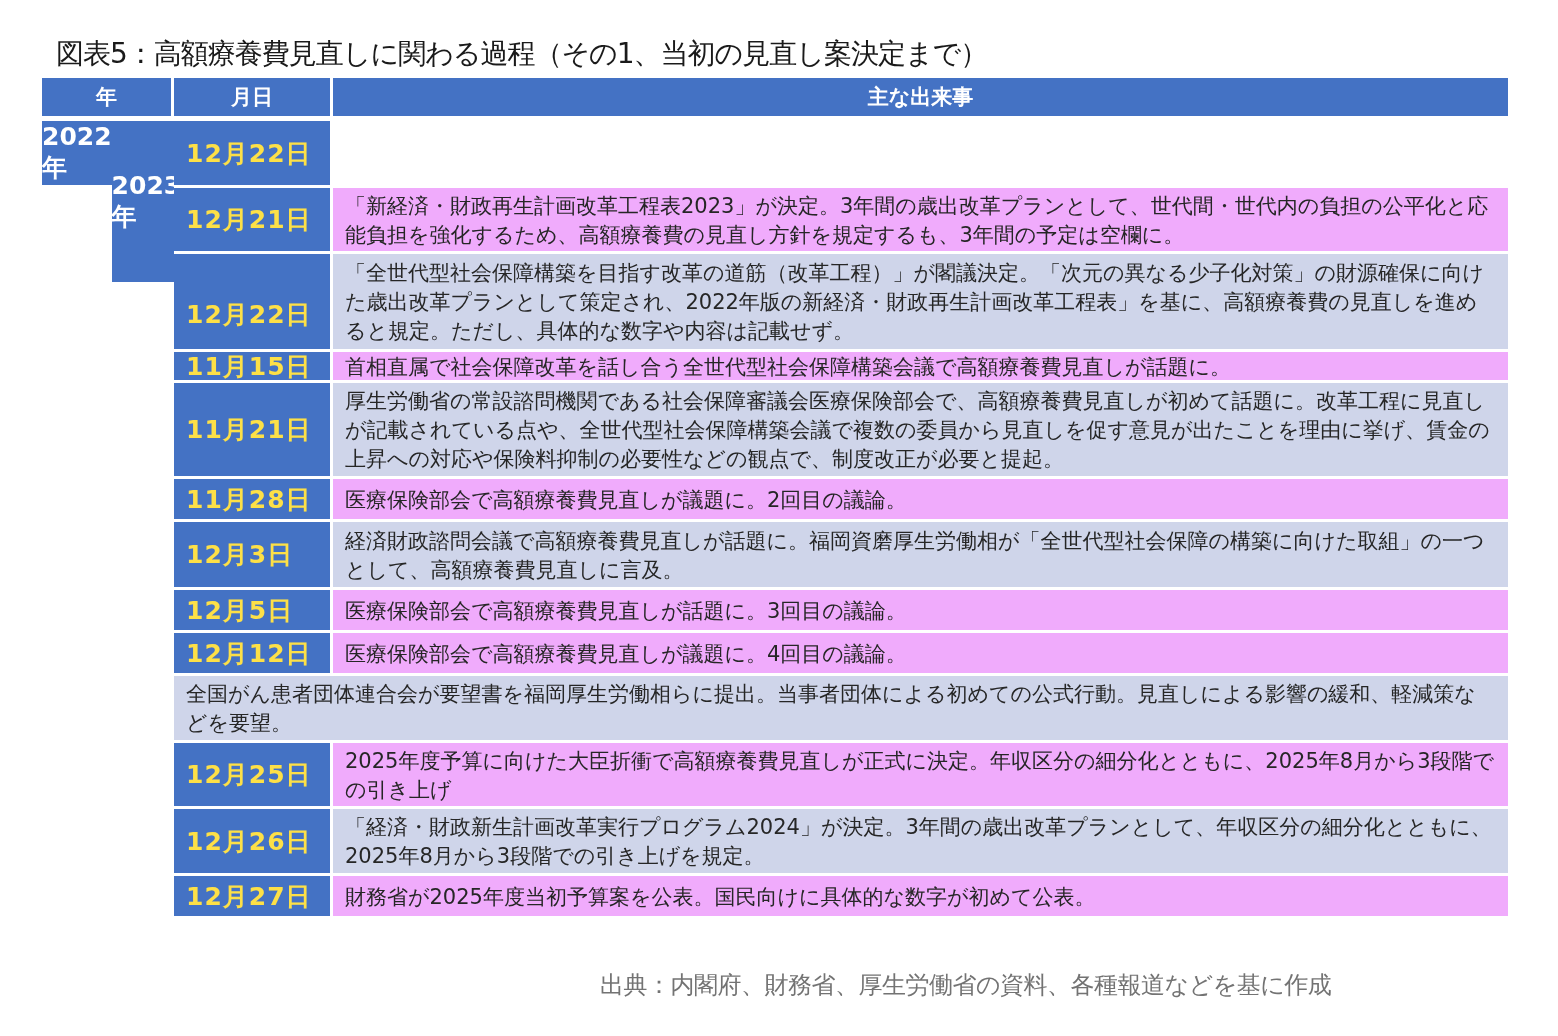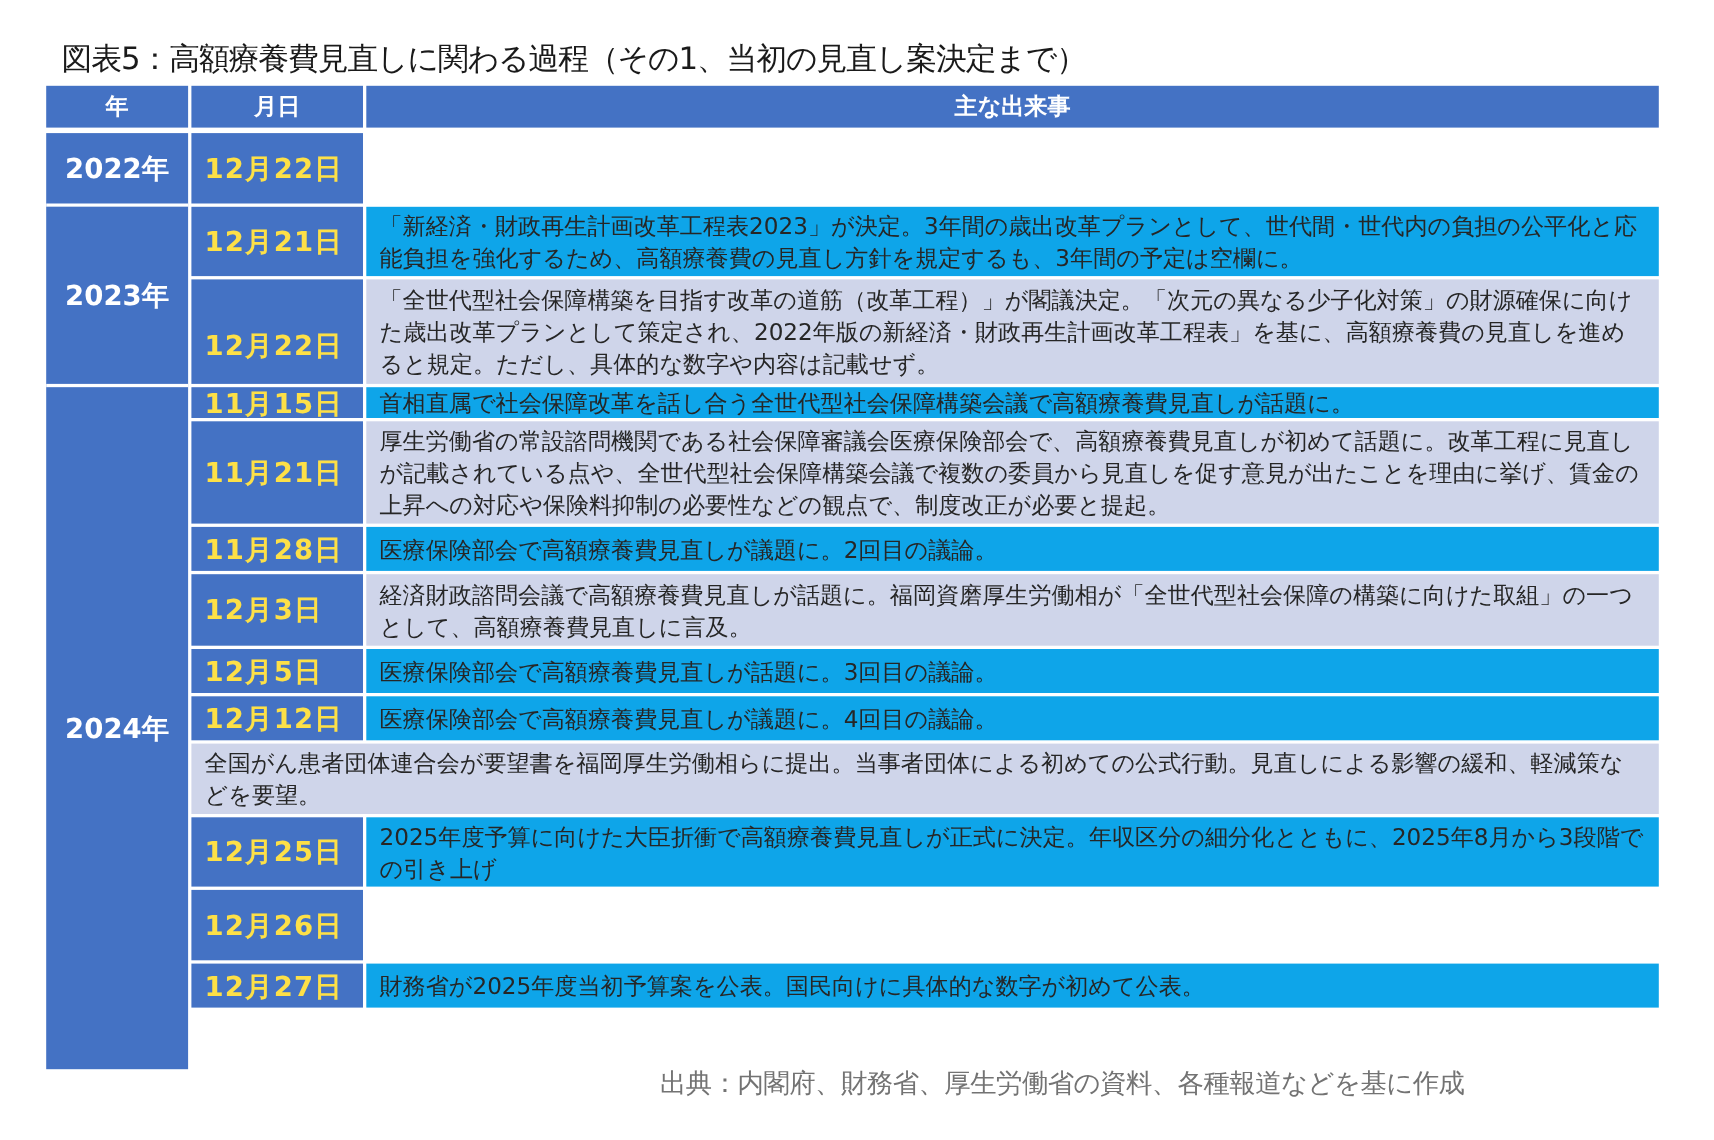--- a/index.html
+++ b/index.html
@@ -21,42 +21,42 @@
   .hdr .h {
     background: #4472c4; color: #ffffff; font-weight: bold; font-size: 21px;
     display: flex; align-items: center; justify-content: center;
     height: 38px; box-sizing: border-box;
   }
   .h.year { width: 129px; margin-right: 3px; }
   .h.date { width: 156px; margin-right: 3px; }
   .h.event { flex: 1; }
 
   .body { display: flex; }
-  .years { width: 129px; margin-right: 3px; display: flex; flex-direction: column; }
+  .years { width: 129px; margin-right: 3px; display: flex; flex-direction: row; }
   .yearcell {
     background: #4472c4; color: #ffffff; font-weight: bold; font-size: 25px;
     display: flex; align-items: center; justify-content: center;
     box-sizing: border-box; border-bottom: 3px solid #ffffff;
   }
   .yearcell:last-child { border-bottom: none; text-align: right; }
   .rows { flex: 1; display: flex; flex-direction: column; }
   .erow { display: flex; border-bottom: 3px solid #ffffff; box-sizing: border-box; }
   .erow:last-child { border-bottom: none; }
   .datecell {
     width: 156px; margin-right: 3px; background: #4472c4; color: #fde047;
     font-weight: bold; font-size: 25px; display: flex; align-items: center;
     padding-left: 12px; box-sizing: border-box; letter-spacing: 1px;
   }
   .eventcell {
     flex: 1; padding: 6px 14px 4px 12px; box-sizing: border-box;
     font-size: 21px; line-height: 29px; color: #262626;
     display: flex; align-items: center;
   }
   .eventcell.dark { background: #cfd5ea; }
-  .eventcell.light { background: #0ea5e9; }
+  .eventcell.light { background: #f0abfc; }
   .source {
     position: absolute; left: 600px; top: 968px;
     font-size: 24px; line-height: 34px; color: #737373; white-space: nowrap;
     letter-spacing: -0.5px;
   }
 </style>
 </head>
 <body>
 
 <div class="title">図表5：高額療養費見直しに関わる過程（その1、当初の見直し案決定まで）</div>
@@ -113,20 +113,21 @@
       </div>
       <div class="erow" style="height:67px">
         <div class="eventcell dark">全国がん患者団体連合会が要望書を福岡厚生労働相らに提出。当事者団体による初めての公式行動。見直しによる影響の緩和、軽減策などを要望。</div>
       </div>
       <div class="erow" style="height:66px">
         <div class="datecell">12月25日</div>
         <div class="eventcell light">2025年度予算に向けた大臣折衝で高額療養費見直しが正式に決定。年収区分の細分化とともに、2025年8月から3段階での引き上げ</div>
       </div>
       <div class="erow" style="height:67px">
         <div class="datecell">12月26日</div>
+        <div class="eventcell dark">「経済・財政新生計画改革実行プログラム2024」が決定。3年間の歳出改革プランとして、年収区分の細分化とともに、2025年8月から3段階での引き上げを規定。</div>
       </div>
       <div class="erow" style="height:40px">
         <div class="datecell">12月27日</div>
         <div class="eventcell light">財務省が2025年度当初予算案を公表。国民向けに具体的な数字が初めて公表。</div>
       </div>
     </div>
   </div>
 </div>
 
 <div class="source">出典：内閣府、財務省、厚生労働省の資料、各種報道などを基に作成</div>

